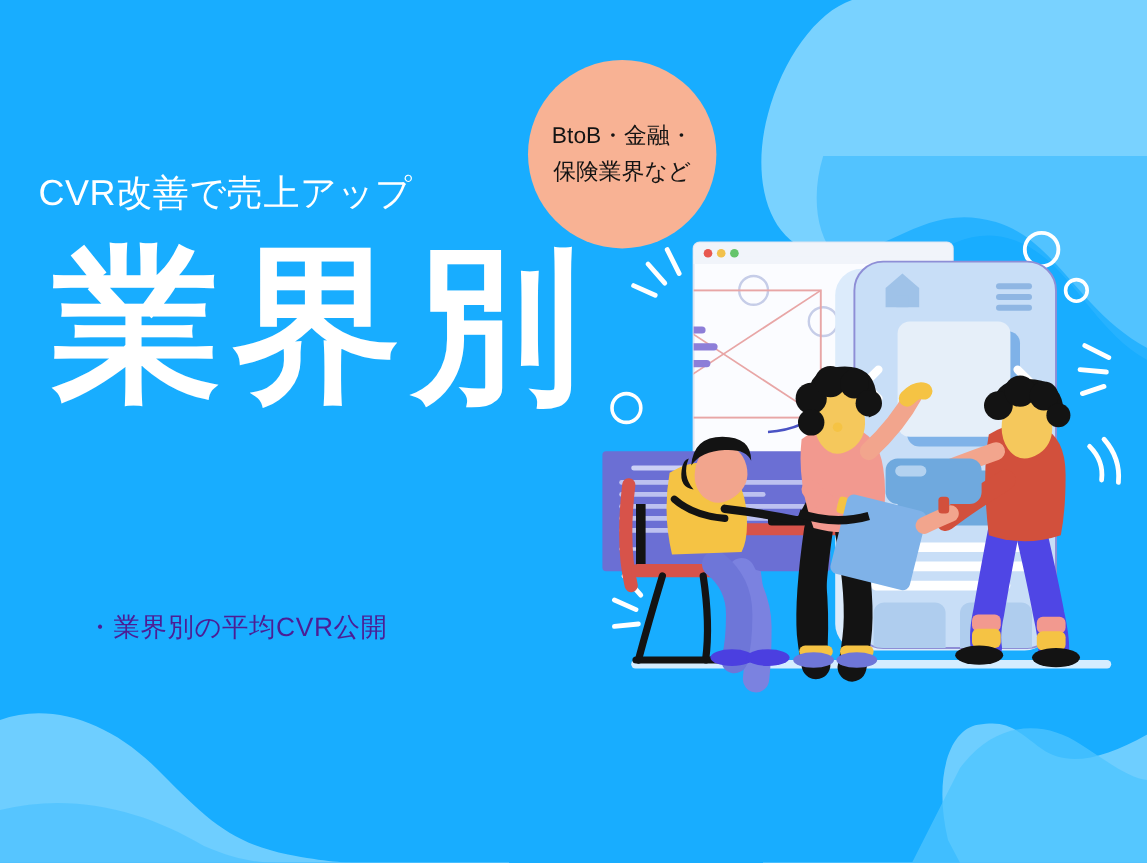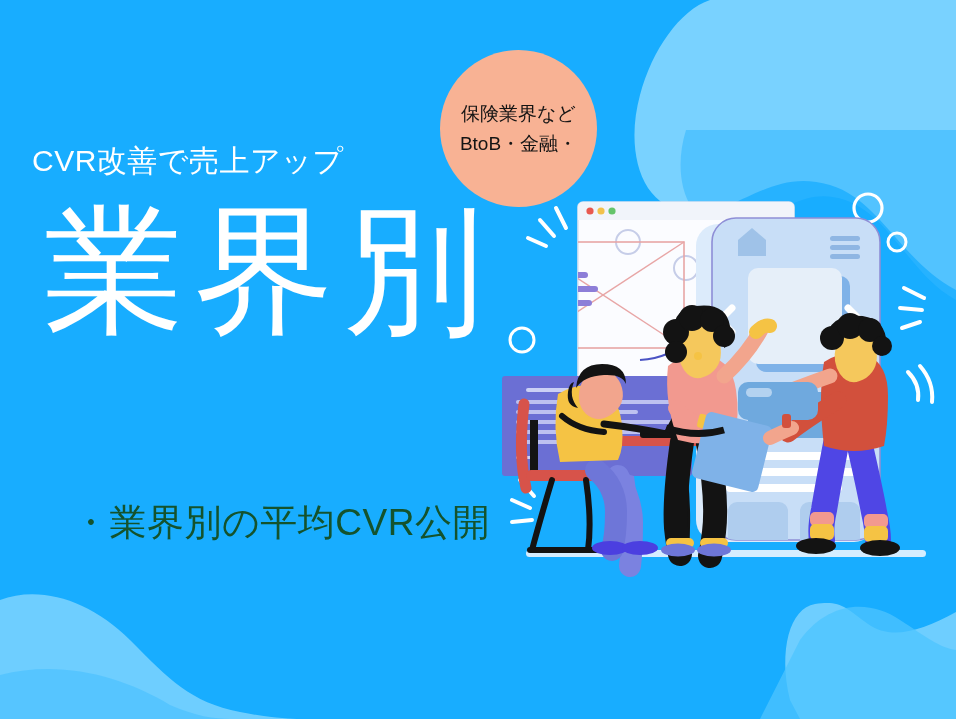--- a/index.html
+++ b/index.html
@@ -44,41 +44,41 @@
     white-space: nowrap;
   }
   .title-line1 {
     position: absolute;
     left: 44px;
     top: 196px;
     font-size: 140px;
     line-height: 150px;
     letter-spacing: 10px;
     color: #ffffff;
-    font-weight: 400;
+    font-weight: 700;
     white-space: nowrap;
   }
   .title-line2 {
     position: absolute;
     left: 54px;
     top: 348px;
     font-size: 104px;
     line-height: 120px;
     letter-spacing: 6px;
     color: transparent;
     -webkit-text-stroke: 2.2px #ffffff;
     font-weight: 400;
     white-space: nowrap;
   }
   .bullets {
     position: absolute;
     left: 72px;
     top: 500px;
-    color: #14532d;
-    font-size: 37px;
+    color: #4c1d95;
+    font-size: 22px;
     line-height: 46px;
     font-weight: 400;
     white-space: nowrap;
   }
   .bullets div { letter-spacing: 0.5px; }
 
   
   .badge {
     position: absolute;
     left: 440px;
@@ -336,22 +336,22 @@
 
       <path d="M328,166 q-4,-28 24,-30 q30,-2 34,22 q2,14 -6,18 q0,-16 -16,-20 q-24,-6 -36,10 z" fill="#131313"></path>
       <circle cx="332" cy="158" r="12" fill="#131313"></circle>
       <circle cx="350" cy="146" r="13" fill="#131313"></circle>
       <circle cx="370" cy="150" r="12" fill="#131313"></circle>
       <circle cx="382" cy="166" r="10" fill="#131313"></circle>
     </g>
   </svg>
 
   <div class="badge">
+    <div>BtoB・金融・</div>
     <div>保険業界など</div>
-    <div>BtoB・金融・</div>
   </div>
 
   <div class="copy">
     <div class="subtitle">CVR改善で売上アップ</div>
     <div class="title-line1">業界別</div>
     <div class="bullets">
       <div>・業界別の平均CVR公開</div>
     </div>
   </div>
 

